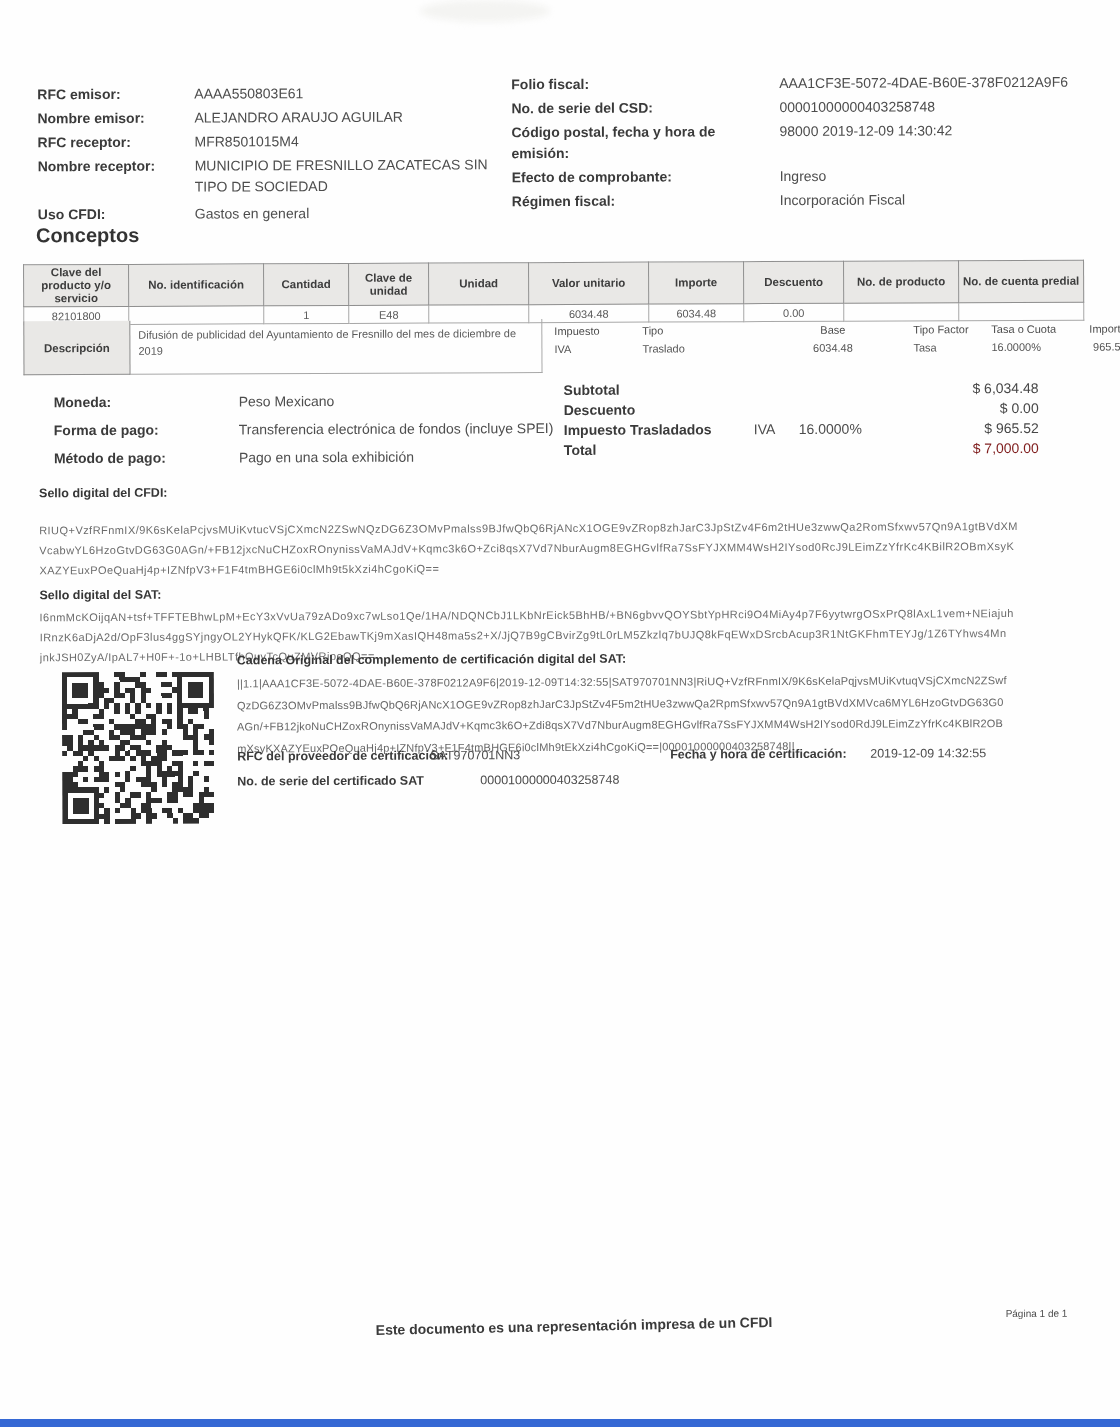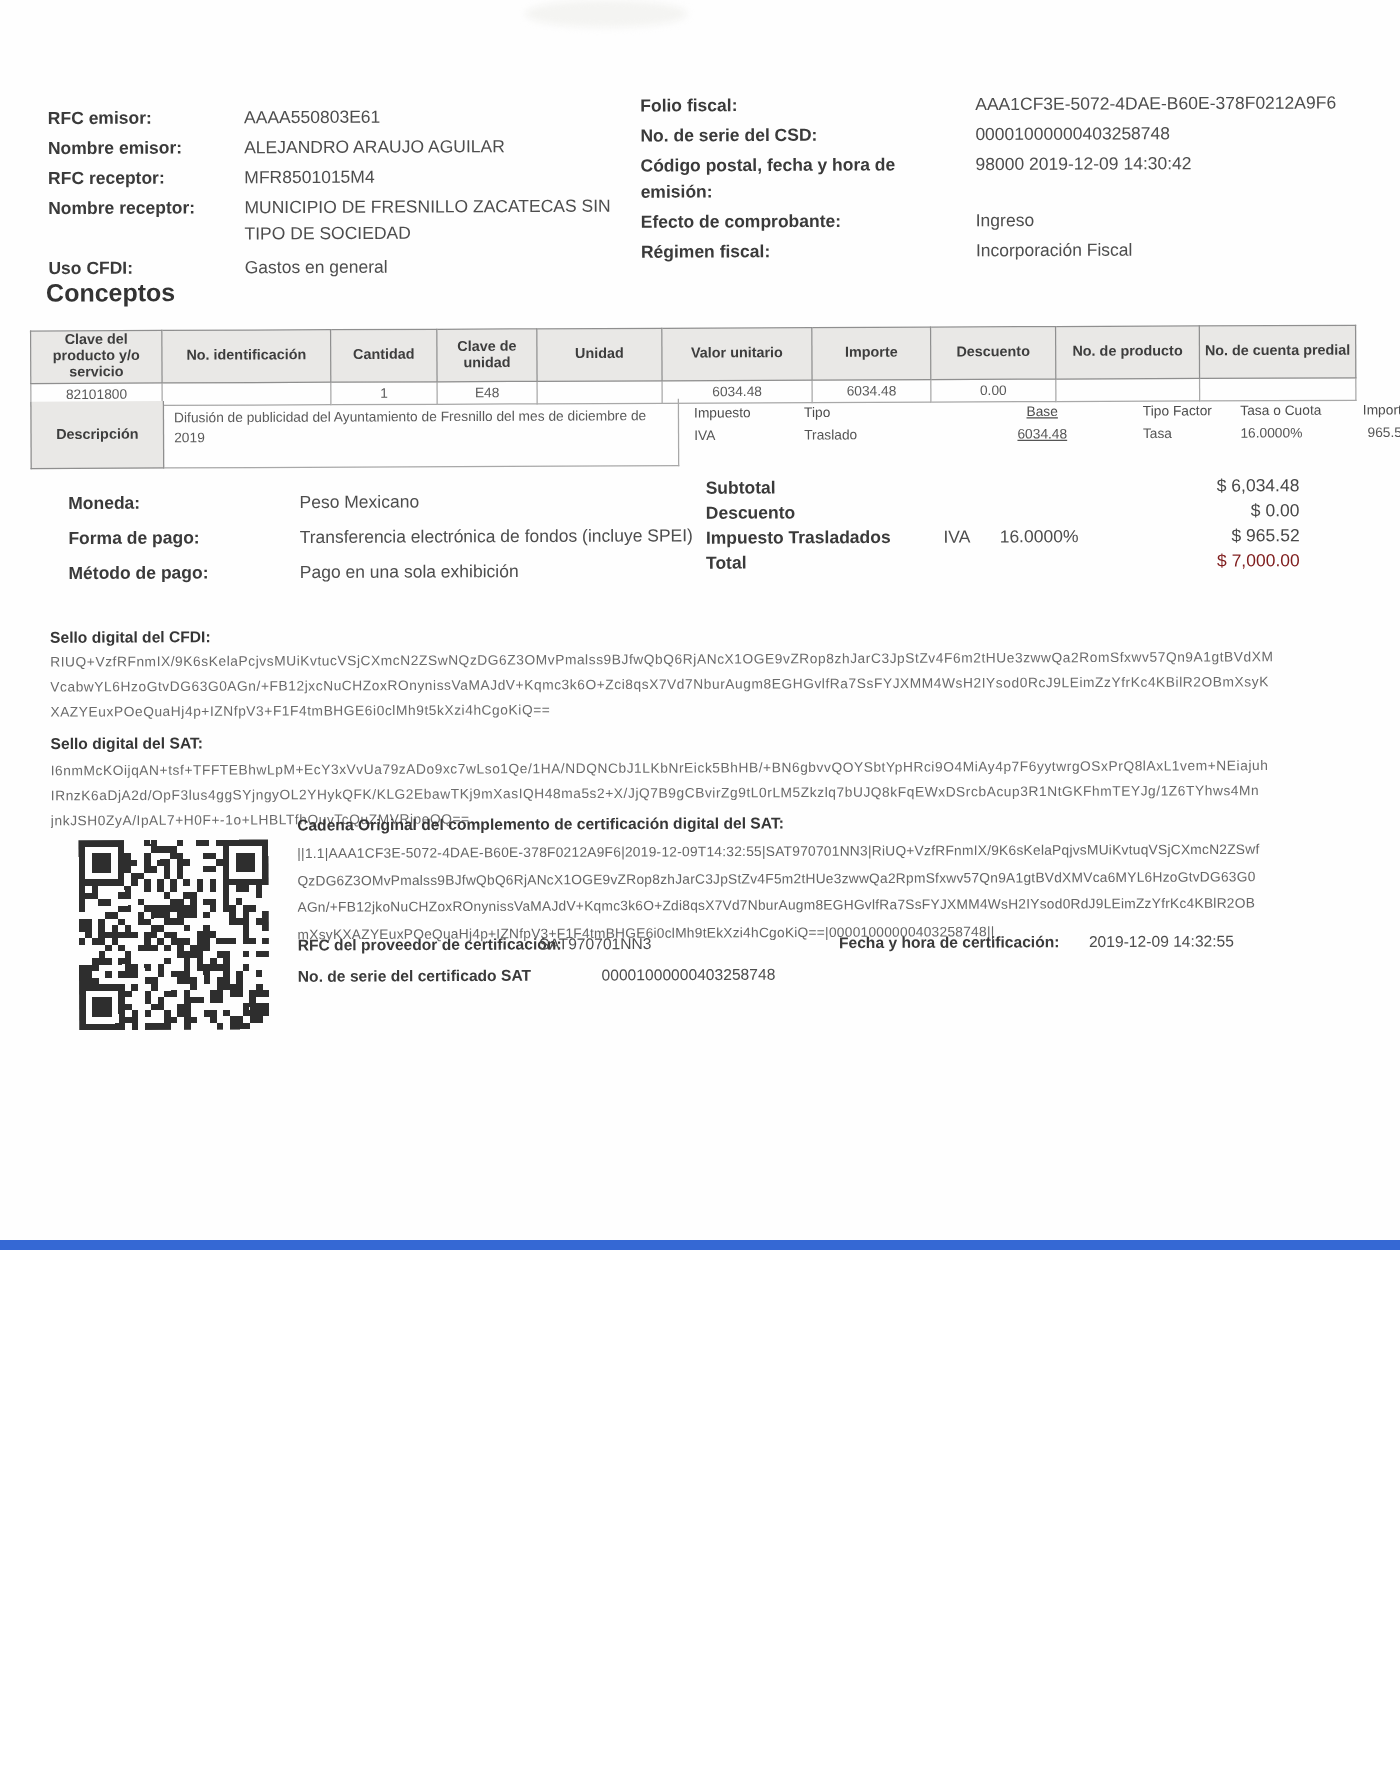--- a/index.html
+++ b/index.html
@@ -1,17 +1,17 @@
 <!DOCTYPE html>
 <html><head>
 <meta charset="utf-8">
 <style>
   html,body{margin:0;padding:0;background:#ffffff;}
   body{font-family:"Liberation Sans", sans-serif; -webkit-font-smoothing:antialiased;}
-  #page{position:relative;width:1120px;height:1000px;background:#fefefe;overflow:hidden;color:#474747;}
+  #page{position:relative;width:1120px;height:1427px;background:#fefefe;overflow:hidden;color:#474747;}
   #content{position:absolute;inset:0;transform:rotate(-0.25deg);}
 
   .lbl{font-weight:bold;color:#3a3a3a;}
   .val{color:#4d4d4d;}
 
   
   #hdr-left{position:absolute;left:40px;top:82px;width:480px;font-size:14px;line-height:21px;}
   #hdr-right{position:absolute;left:514px;top:74px;width:580px;font-size:14px;line-height:21px;}
   .hrow{display:flex;margin-bottom:3px;}
   #hdr-left .hrow .lbl{width:157px;flex:0 0 157px;}
@@ -28,21 +28,21 @@
   #ctable td{border:1px solid #a8a8a8;text-align:center;height:17px;padding:0 3px;color:#5a5a5a;}
 
   
   #desc-row{position:absolute;left:25px;top:319px;width:1060px;height:54px;display:flex;font-size:11px;}
   #desc-cell{flex:0 0 105px;background:#e9e8e6;border:1px solid #8f8f8f;border-top:none;display:flex;align-items:center;justify-content:center;font-weight:bold;color:#3d3d3d;font-size:11.5px;}
   #desc-text{flex:0 0 395px;border:1px solid #a8a8a8;border-top:none;border-left:none;padding:6px 8px;color:#5a5a5a;line-height:16px;}
   #tax-area{flex:1;padding:2px 0 0 12px;}
   #tax-grid{display:grid;grid-template-columns:80px 110px 145px 70px 90px 1fr;column-gap:8px;color:#555;}
   #tax-grid .th{font-size:11px;color:#4c4c4c;line-height:12px;padding-top:4px;}
   #tax-grid .tv{padding-top:6px;}
-  #tax-grid .num{text-align:center;text-decoration:underline;}
+  #tax-grid .num{text-align:center;}
   #tax-grid .imp{text-align:right;padding-right:38px;}
 
   
   #payment{position:absolute;left:40px;top:388px;width:520px;font-size:14px;line-height:25px;}
   #payment .hrow .lbl{width:185px;flex:0 0 185px;margin-left:15px;}
   #totals{position:absolute;left:565px;top:380px;width:520px;font-size:14px;line-height:20px;}
   .trow{display:flex;align-items:baseline;}
   .trow .lbl{flex:0 0 190px;}
   .trow .dt1{flex:0 0 45px;color:#4d4d4d;}
   .trow .dt2{flex:0 0 90px;color:#4d4d4d;}
@@ -227,21 +227,21 @@
         <span class="amt">$ 965.52</span>
       </div>
       <div class="trow">
         <span class="lbl">Total</span>
         <span class="dt1"></span>
           <span class="dt2"></span>
         <span class="amt b">$ 7,000.00</span>
       </div>
     </div>
 
-    <div class="sello-lbl" style="top:501px;">Sello digital del CFDI:</div>
+    <div class="sello-lbl" style="top:484px;">Sello digital del CFDI:</div>
     <div class="b64" style="top:518px;">
       <div>RIUQ+VzfRFnmIX/9K6sKelaPcjvsMUiKvtucVSjCXmcN2ZSwNQzDG6Z3OMvPmalss9BJfwQbQ6RjANcX1OGE9vZRop8zhJarC3JpStZv4F6m2tHUe3zwwQa2RomSfxwv57Qn9A1gtBVdXM</div>
       <div>VcabwYL6HzoGtvDG63G0AGn/+FB12jxcNuCHZoxROnynissVaMAJdV+Kqmc3k6O+Zci8qsX7Vd7NburAugm8EGHGvlfRa7SsFYJXMM4WsH2IYsod0RcJ9LEimZzYfrKc4KBilR2OBmXsyK</div>
       <div>XAZYEuxPOeQuaHj4p+IZNfpV3+F1F4tmBHGE6i0clMh9t5kXzi4hCgoKiQ==</div>
     </div>
 
     <div class="sello-lbl" style="top:586px;">Sello digital del SAT:</div>
     <div class="b64" style="top:605px;">
       <div>I6nmMcKOijqAN+tsf+TFFTEBhwLpM+EcY3xVvUa79zADo9xc7wLso1Qe/1HA/NDQNCbJ1LKbNrEick5BhHB/+BN6gbvvQOYSbtYpHRci9O4MiAy4p7F6yytwrgOSxPrQ8lAxL1vem+NEiajuh</div>
       <div>IRnzK6aDjA2d/OpF3lus4ggSYjngyOL2YHykQFK/KLG2EbawTKj9mXasIQH48ma5s2+X/JjQ7B9gCBvirZg9tL0rLM5Zkzlq7bUJQ8kFqEWxDSrcbAcup3R1NtGKFhmTEYJg/1Z6TYhws4Mn</div>

